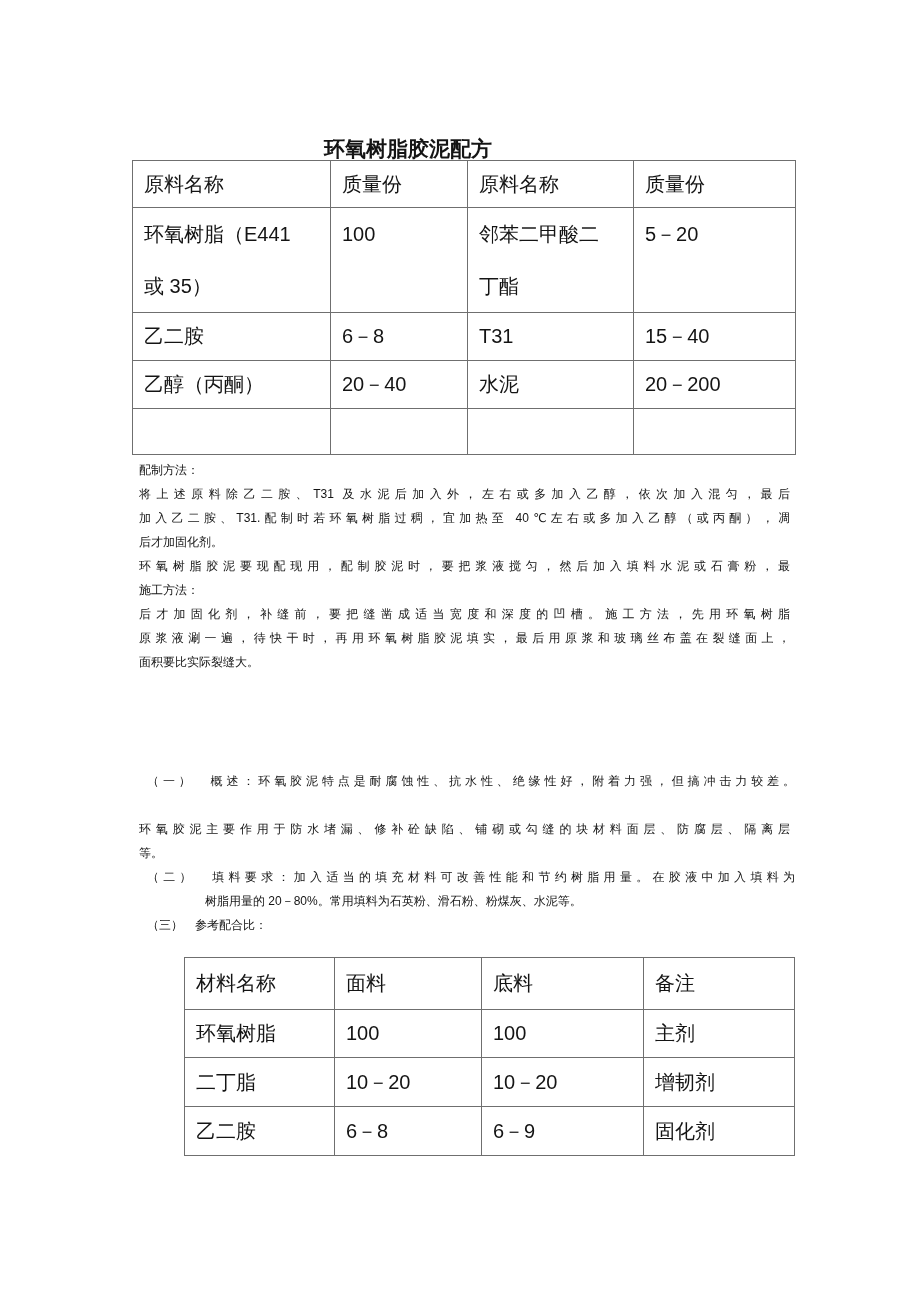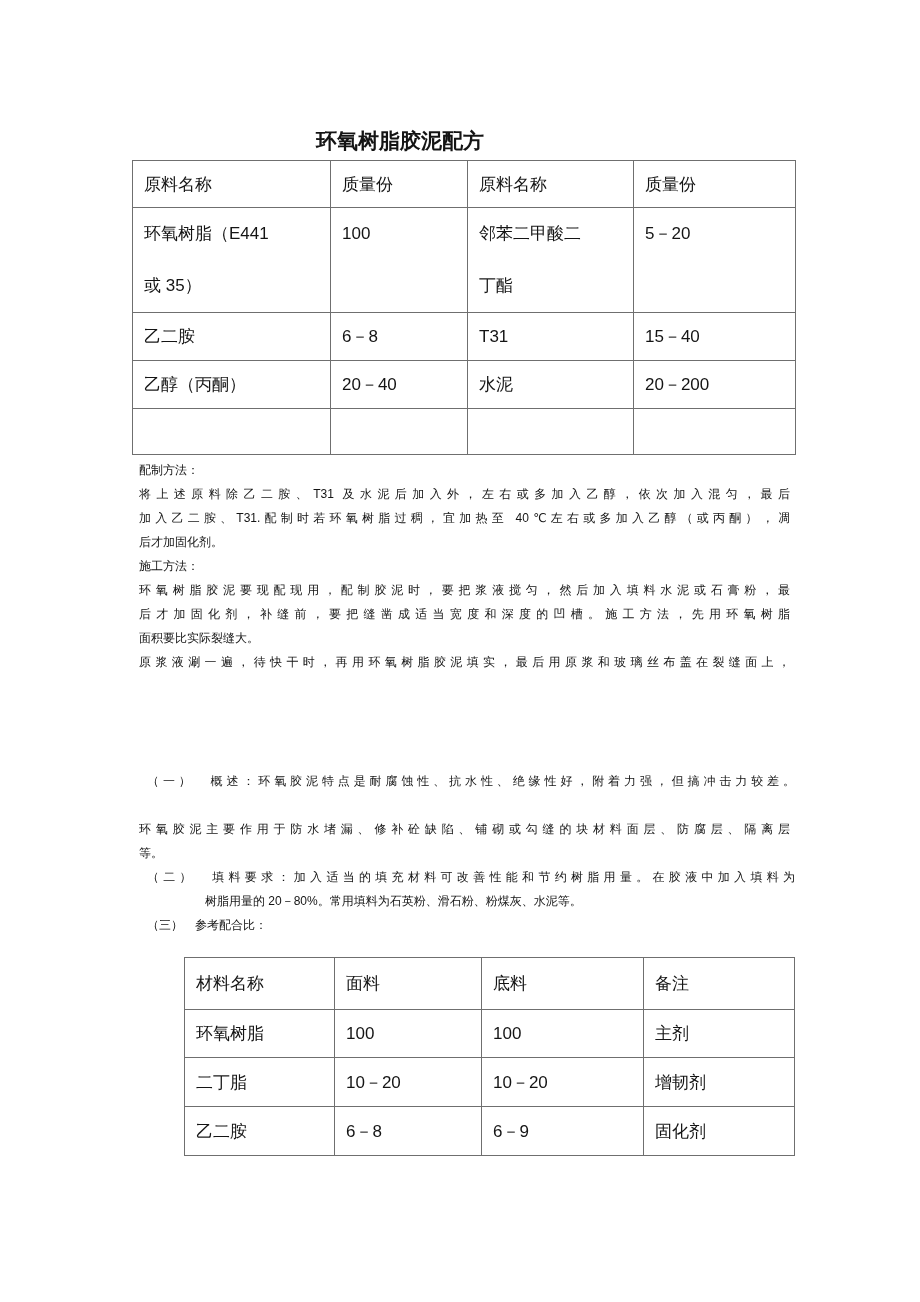--- a/index.html
+++ b/index.html
@@ -2,29 +2,29 @@
 <html><head>
 <meta charset="utf-8">
 <style>
   html,body{margin:0;padding:0}
   body{
     width:920px;height:1302px;background:#ffffff;position:relative;
     font-family:"Liberation Sans","DejaVu Sans",sans-serif;
     color:#141414;overflow:hidden;
   }
   .doc-title{
-    position:absolute;top:118px;left:0;width:784px;margin:8px;
+    position:absolute;top:118px;left:0;width:784px;margin:16px;
     text-align:center;font-size:21px;font-weight:700;line-height:30px;
   }
   table.tbl{
     position:absolute;border-collapse:collapse;table-layout:fixed;
   }
   .tbl th,.tbl td{
     border:1.5px solid #6f6f6f;font-weight:normal;text-align:left;
-    vertical-align:middle;padding:2px 11px;font-size:17px;color:#141414;
+    vertical-align:middle;padding:2px 11px;font-size:20px;color:#141414;
     overflow:hidden;
   }
   .t1{top:160px;left:132px;width:663px}
   .t2{top:957px;left:184px;width:610px}
   tr.h47{height:47px}
   tr.h103{height:103px}
   tr.h48{height:48px}
   tr.h49{height:49px}
   tr.h46{height:46px}
   tr.h52{height:52px}
@@ -87,25 +87,25 @@
       <td></td>
     </tr>
   </tbody>
     </table>
 
   <div class="para p1">
     <div class="line">配制方法：</div>
     <div class="line fill">将上述原料除乙二胺、T31 及水泥后加入外，左右或多加入乙醇，依次加入混匀，最后</div>
     <div class="line fill">加入乙二胺、T31.配制时若环氧树脂过稠，宜加热至 40℃左右或多加入乙醇（或丙酮），凋</div>
     <div class="line">后才加固化剂。</div>
+    <div class="line fill">环氧树脂胶泥要现配现用，配制胶泥时，要把浆液搅匀，然后加入填料水泥或石膏粉，最</div>
     <div class="line">施工方法：</div>
-    <div class="line fill">环氧树脂胶泥要现配现用，配制胶泥时，要把浆液搅匀，然后加入填料水泥或石膏粉，最</div>
     <div class="line fill">后才加固化剂，补缝前，要把缝凿成适当宽度和深度的凹槽。施工方法，先用环氧树脂</div>
+    <div class="line fill">原浆液涮一遍，待快干时，再用环氧树脂胶泥填实，最后用原浆和玻璃丝布盖在裂缝面上，</div>
     <div class="line">面积要比实际裂缝大。</div>
-    <div class="line fill">原浆液涮一遍，待快干时，再用环氧树脂胶泥填实，最后用原浆和玻璃丝布盖在裂缝面上，</div>
   </div>
 
   <div class="para p2">
     <div class="line ind1 fill">（一）　概述：环氧胶泥特点是耐腐蚀性、抗水性、绝缘性好，附着力强，但搞冲击力较差。</div>
     <div class="line"></div>
     <div class="line fill">环氧胶泥主要作用于防水堵漏、修补砼缺陷、铺砌或勾缝的块材料面层、防腐层、隔离层</div>
     <div class="line">等。</div>
     <div class="line ind1 fill">（二）　填料要求：加入适当的填充材料可改善性能和节约树脂用量。在胶液中加入填料为</div>
     <div class="line ind2">树脂用量的 20－80%。常用填料为石英粉、滑石粉、粉煤灰、水泥等。</div>
     <div class="line ind1">（三）　参考配合比：</div>

